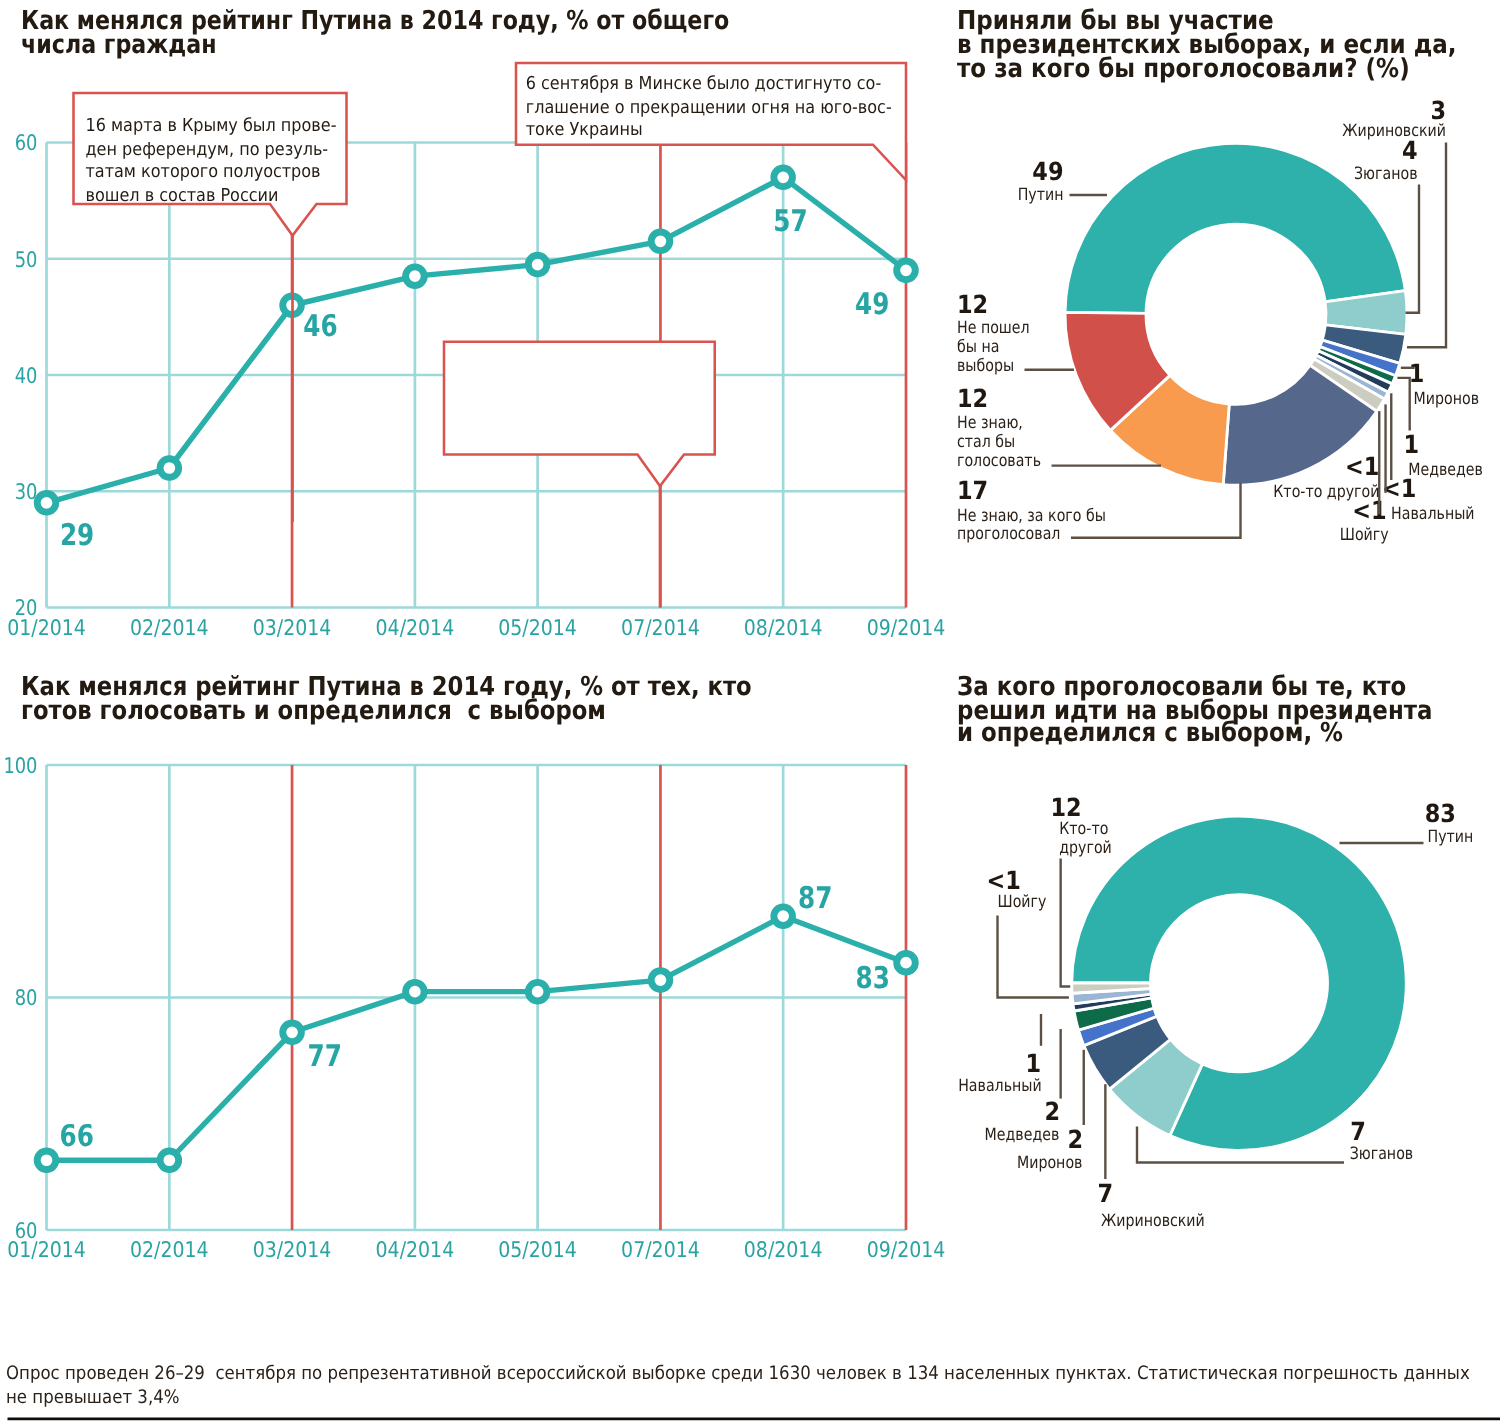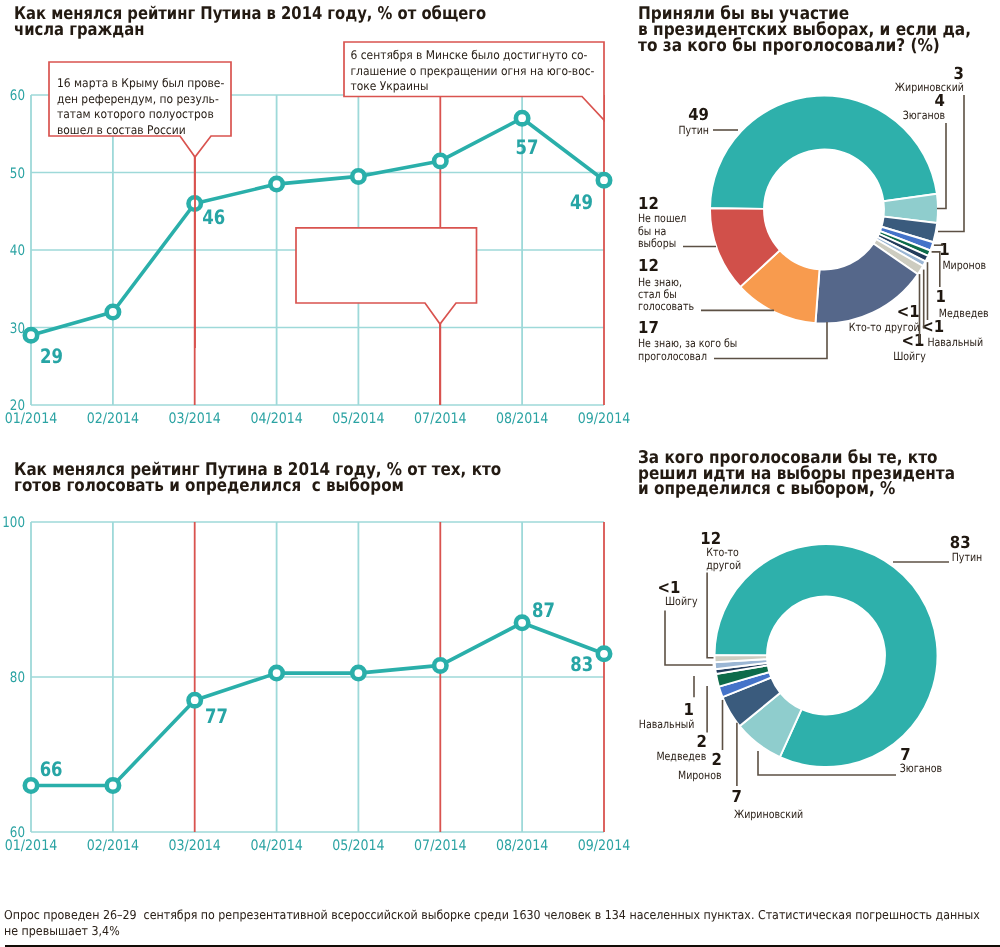--- a/index.html
+++ b/index.html
@@ -72,21 +72,21 @@
 <line x1="440" y1="324" x2="440" y2="405" stroke="#d9534f" stroke-width="1.8"></line>
 </svg>
 <div class="ctext" style="left:57px;top:76px;width:170px;">16 марта в Крыму был прове-
 ден референдум, по резуль-
 татам которого полуостров
 вошел в состав России</div>
 <div class="ctext" style="left:350.5px;top:48px;width:250px;">6 сентября в Минске было достигнуто со-
 глашение о прекращении огня на юго-вос-
 токе Украины</div>
 </div>
-<div class="abs" style="left:0;top:12px;width:620px;height:868px;">
+<div class="abs" style="left:0;top:0;width:620px;height:868px;">
 <div class="chart-title t2" style="left:14px;top:450px;width:560px;">Как менялся рейтинг Путина в 2014 году, % от тех, кто
 готов голосовать и определился  с выбором</div>
 <svg width="640" height="947" style="position:absolute;left:0;top:0;">
 <line x1="31.0" y1="510.0" x2="604.0" y2="510.0" stroke="#9ed9d9" stroke-width="1.7"></line>
 <line x1="31.0" y1="665.0" x2="604.0" y2="665.0" stroke="#9ed9d9" stroke-width="1.7"></line>
 <line x1="31.0" y1="820.0" x2="604.0" y2="820.0" stroke="#9ed9d9" stroke-width="1.7"></line>
 <line x1="31.0" y1="510.0" x2="31.0" y2="820.0" stroke="#9ed9d9" stroke-width="1.8"></line>
 <line x1="112.9" y1="510.0" x2="112.9" y2="820.0" stroke="#9ed9d9" stroke-width="1.8"></line>
 <line x1="194.7" y1="510.0" x2="194.7" y2="820.0" stroke="#d9534f" stroke-width="1.8"></line>
 <line x1="276.6" y1="510.0" x2="276.6" y2="820.0" stroke="#9ed9d9" stroke-width="1.8"></line>

